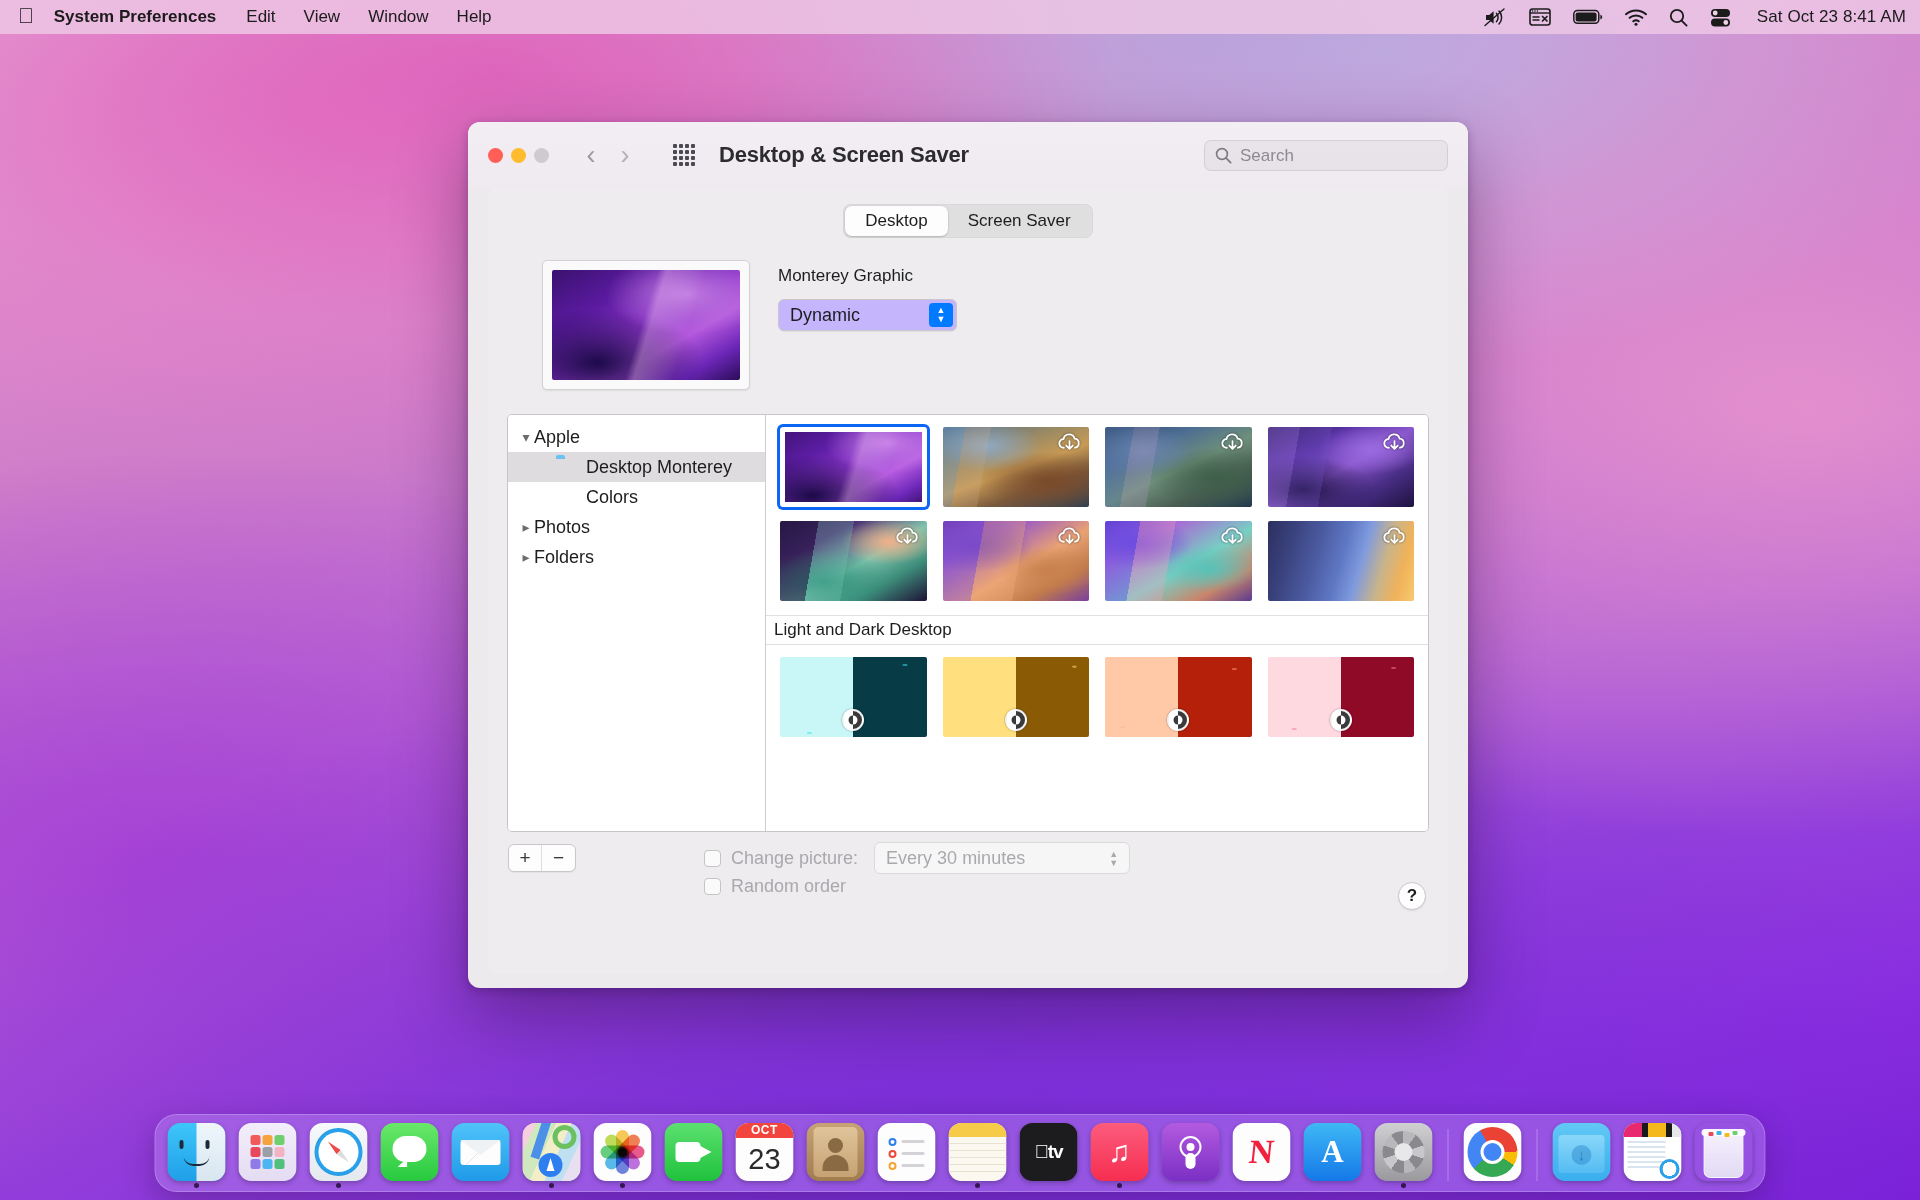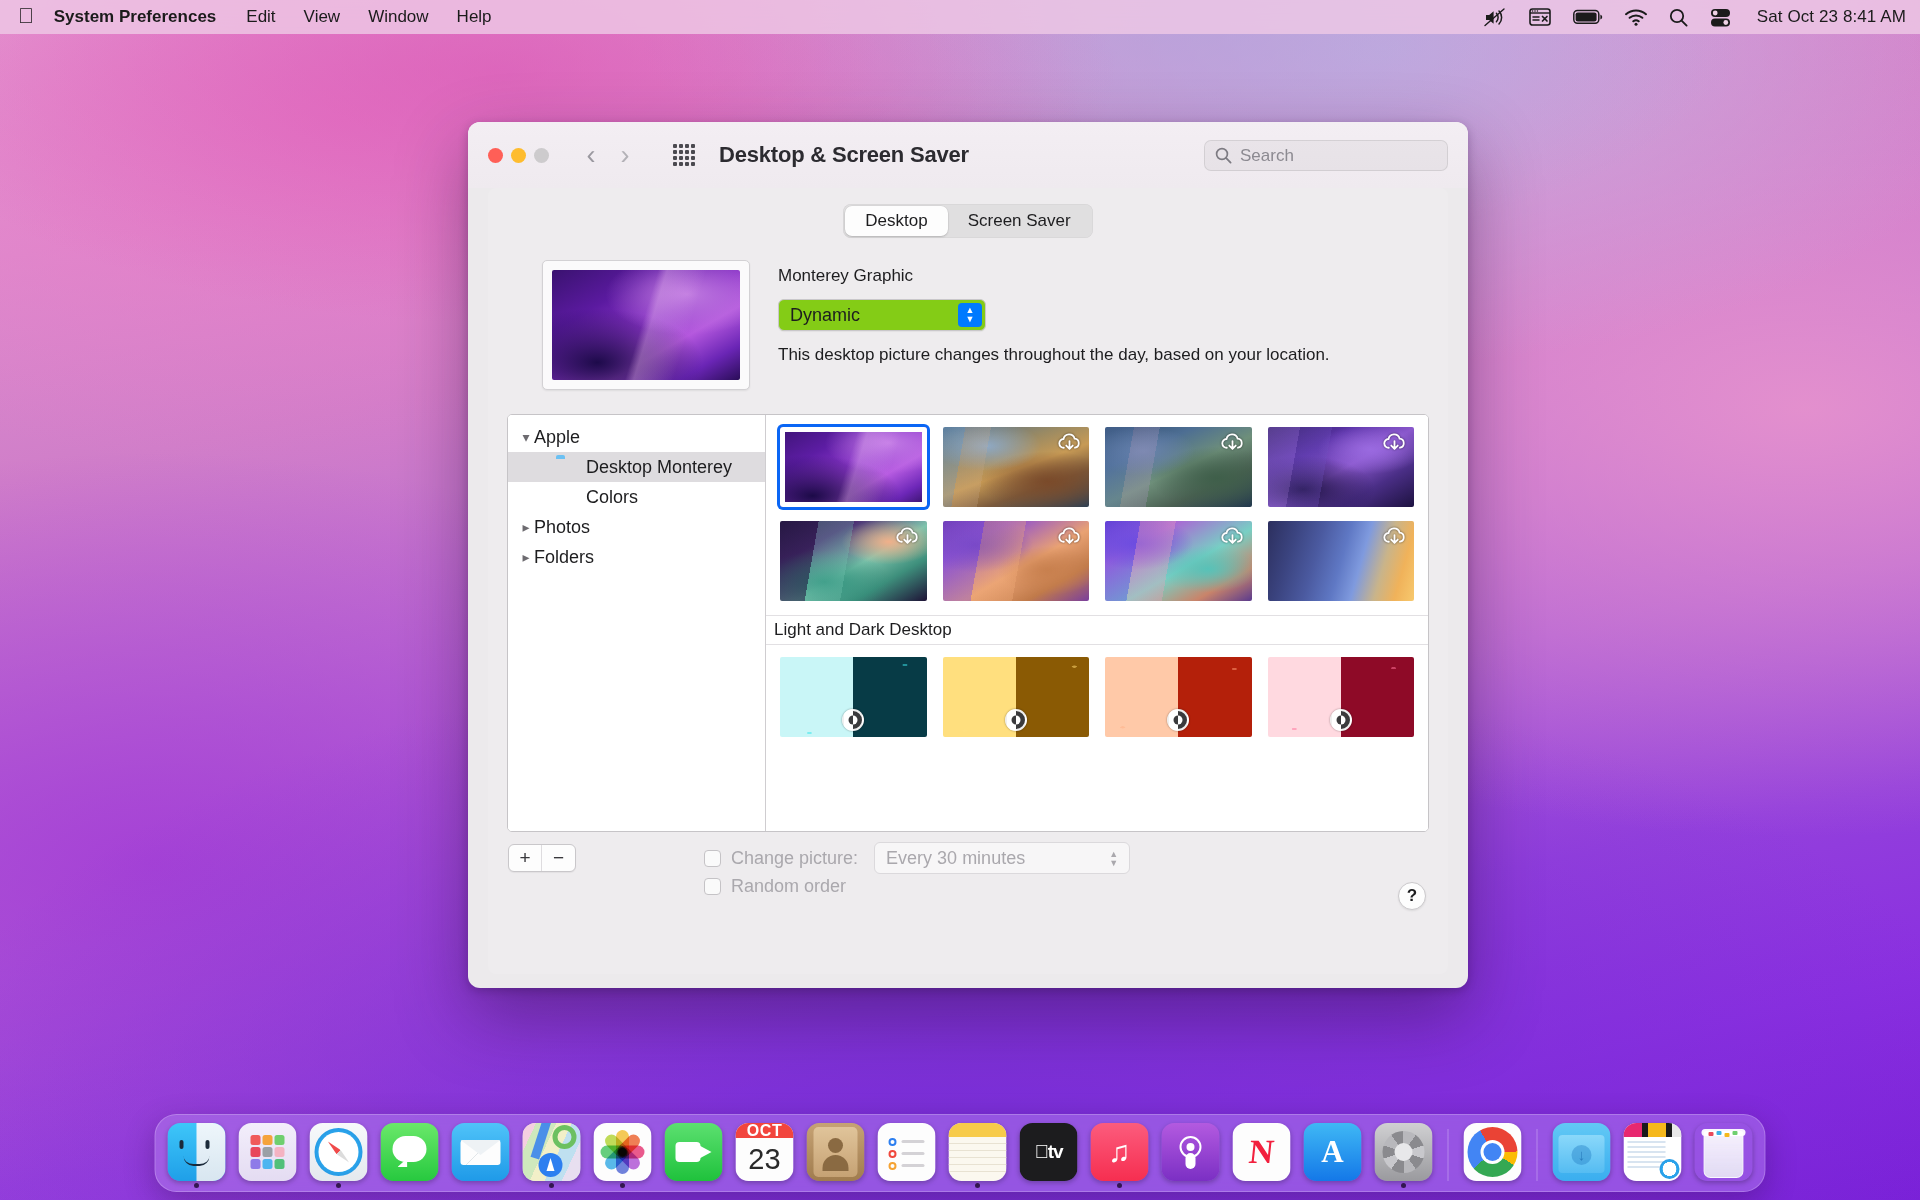--- a/index.html
+++ b/index.html
@@ -144,22 +144,22 @@
     border-radius: 2px;
     background:
       linear-gradient(107deg, rgba(255,255,255,0.00) 48%, rgba(245,200,245,0.30) 52%, rgba(255,255,255,0) 70%),
       radial-gradient(ellipse 70% 60% at 72% 22%, #c07ae0 0%, rgba(192,122,224,0) 62%),
       radial-gradient(ellipse 80% 70% at 24% 84%, #1d0a4a 0%, rgba(29,10,74,0) 70%),
       linear-gradient(150deg, #3a1270 0%, #5b1aa0 28%, #8b35c8 50%, #b558de 66%, #6a25b5 84%, #2a0d58 100%);
   }
   .preview-meta { margin-left: 28px; padding-top: 6px; flex: 1; }
   .pic-name { font-size: 17px; color: #1d1d1f; margin-bottom: 13px; }
   .popup {
-    width: 208px; height: 32px;
-    background: #84cc16;
+    width: 179px; height: 32px;
+    background: #c4b5fd;
     border: 1px solid #c9c7ca;
     border-radius: 6px;
     display: flex; align-items: center;
     padding-left: 11px;
     position: relative;
     font-size: 18px; color: #1d1d1f;
     box-shadow: 0 1px 1px rgba(0,0,0,0.05);
   }
   .popup .stepper {
     position: absolute; right: 3px; top: 3px;
@@ -473,21 +473,20 @@
       </div>
       <div class="preview-meta">
         <div class="pic-name">Monterey Graphic</div>
         <div class="popup">
           <span>Dynamic</span>
           <span class="stepper">
             <span>▲</span>
               <span>▼</span>
           </span>
         </div>
-        <div class="pic-desc">This desktop picture changes throughout the day, based on your location.</div>
       </div>
     </div>
 
     <div class="browser">
       <div class="sidebar">
         <div class="tree-row">
           <span class="disc">▾</span>
           <span class="tree-label">Apple</span>
         </div>
         <div class="tree-row child selected">
@@ -682,21 +681,21 @@
       <div class="dock-icon">
         <div style="position:absolute;inset:0;background:linear-gradient(180deg,#5ce070 0%,#1fc23c 100%)"></div>
         <div style="position:absolute;left:11px;top:19px;width:25px;height:20px;border-radius:4px;background:#fff"></div>
         <div style="position:absolute;left:34px;top:22px;width:0;height:0;border-top:7px solid transparent;border-bottom:7px solid transparent;border-left:13px solid #fff"></div>
       </div>
     </div>
     <div class="dock-item">
       <div class="dock-icon">
         <div style="position:absolute;inset:0;background:#fdfdfd"></div>
         <div style="position:absolute;left:0;right:0;top:0;height:15px;background:#f2453d"></div>
-        <div style="position:absolute;left:0;right:0;top:0;height:15px;color:#fff;font-size:16px;font-weight:bold;text-align:center;line-height:15px;letter-spacing:.6px">OCT</div>
+        <div style="position:absolute;left:0;right:0;top:0;height:15px;color:#fff;font-size:12px;font-weight:bold;text-align:center;line-height:15px;letter-spacing:.6px">OCT</div>
         <div style="position:absolute;left:0;right:0;top:15px;bottom:0;color:#2a2a2a;font-size:29px;text-align:center;line-height:42px">23</div>
       </div>
     </div>
     <div class="dock-item">
       <div class="dock-icon">
         <div style="position:absolute;inset:0;background:linear-gradient(180deg,#c6a274 0%,#a07c4e 100%)"></div>
         <div style="position:absolute;left:7px;top:4px;right:7px;bottom:4px;border-radius:5px;background:linear-gradient(180deg,#e0c49a 0%,#c6a274 100%)"></div>
         <div style="position:absolute;left:50%;top:15px;width:15px;height:15px;border-radius:50%;transform:translateX(-50%);background:#8a6a42"></div>
         <div style="position:absolute;left:50%;top:32px;width:26px;height:16px;border-radius:13px 13px 0 0;transform:translateX(-50%);background:#8a6a42"></div>
       </div>

